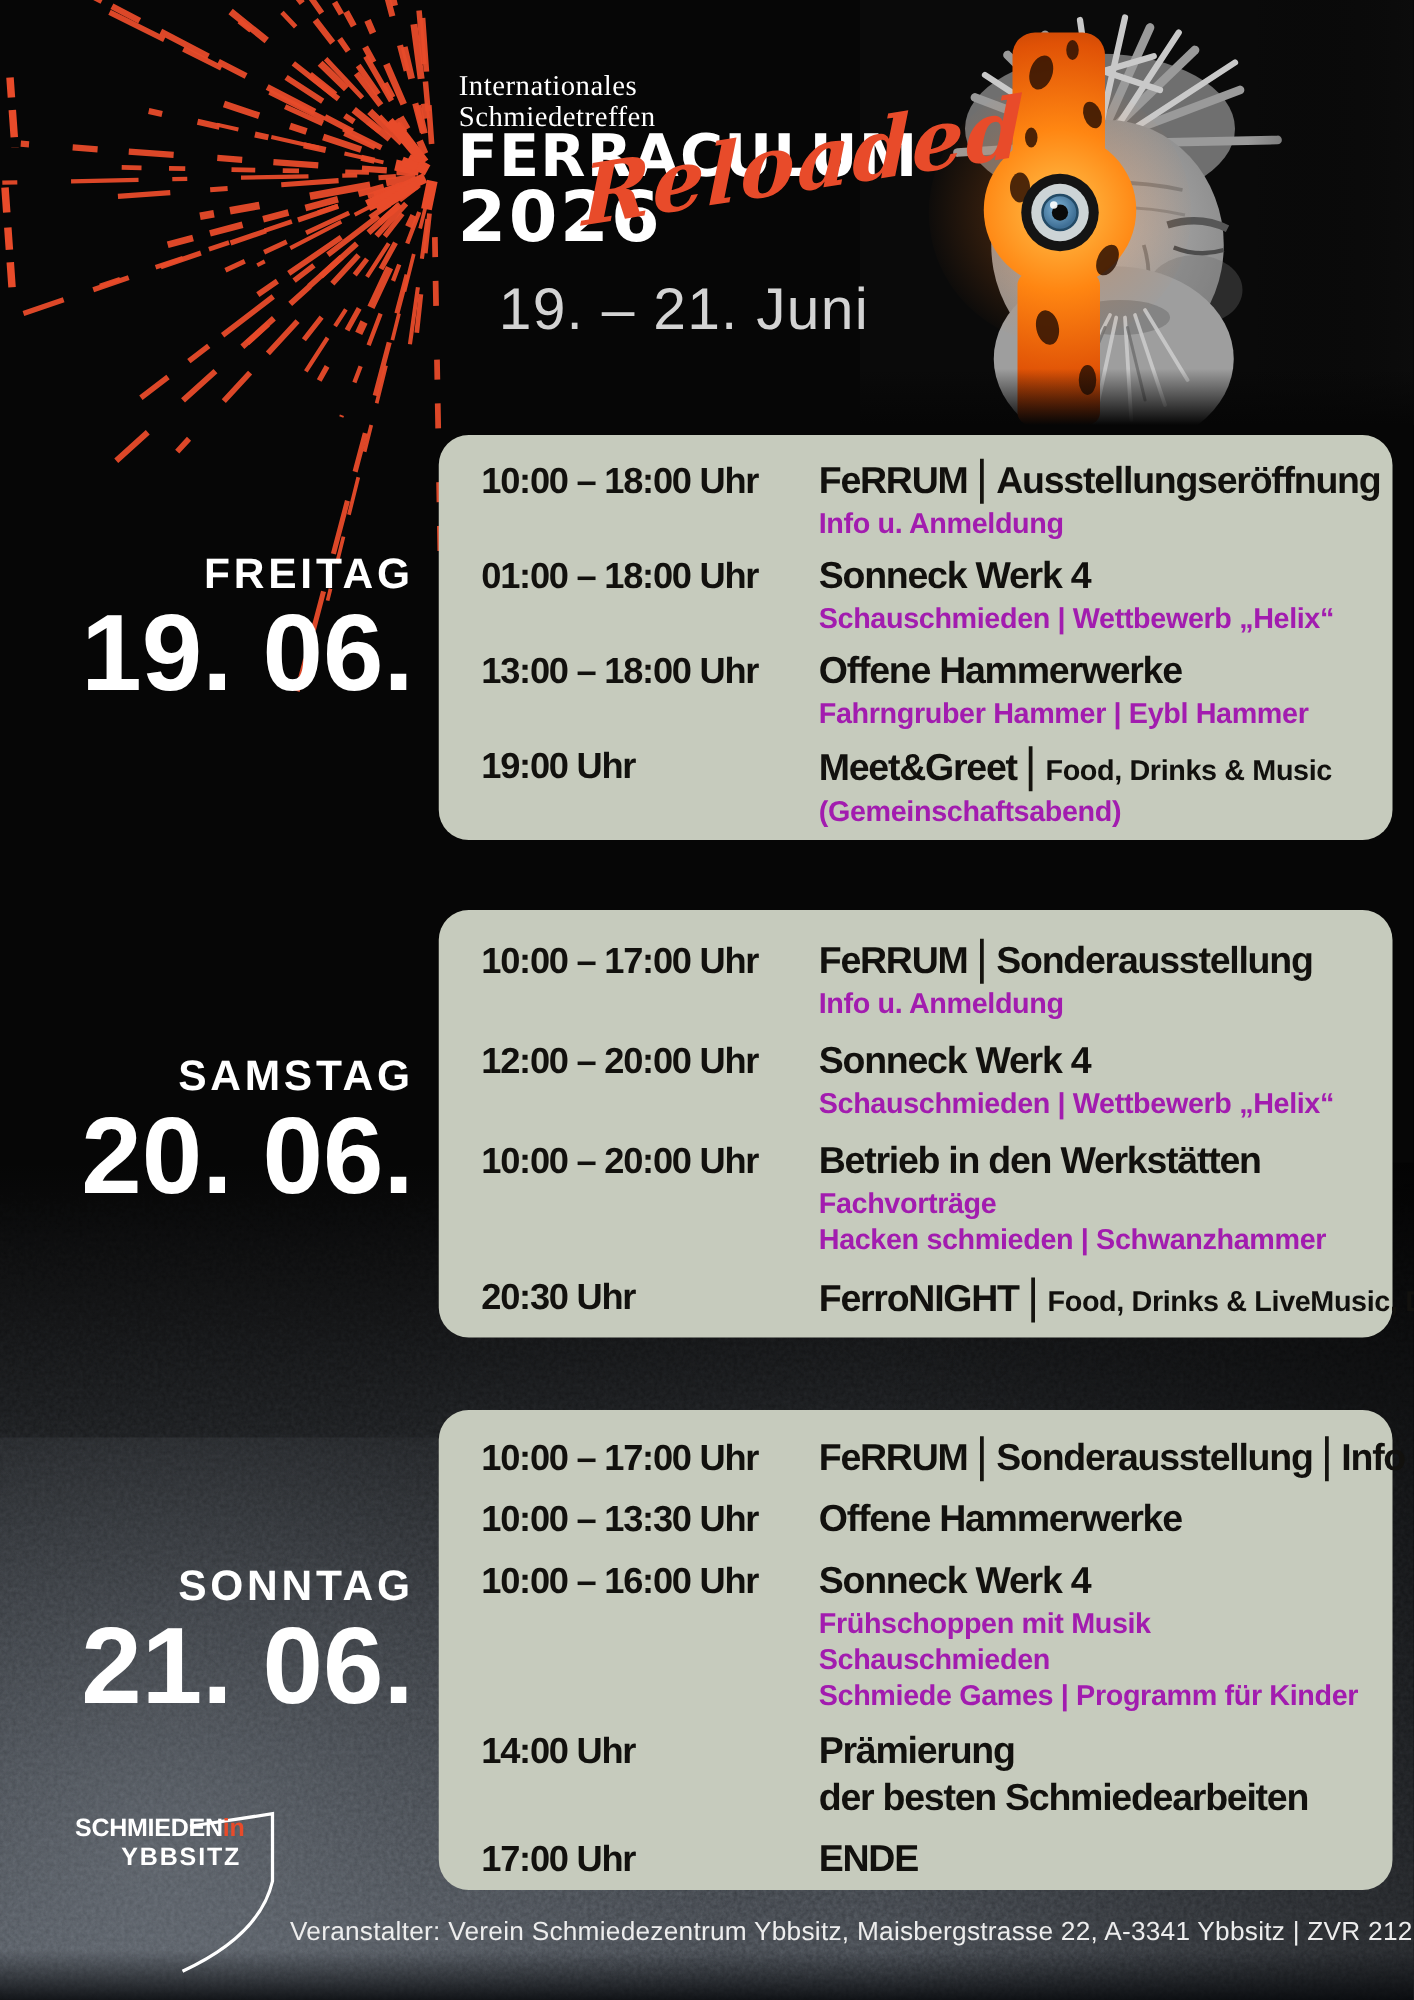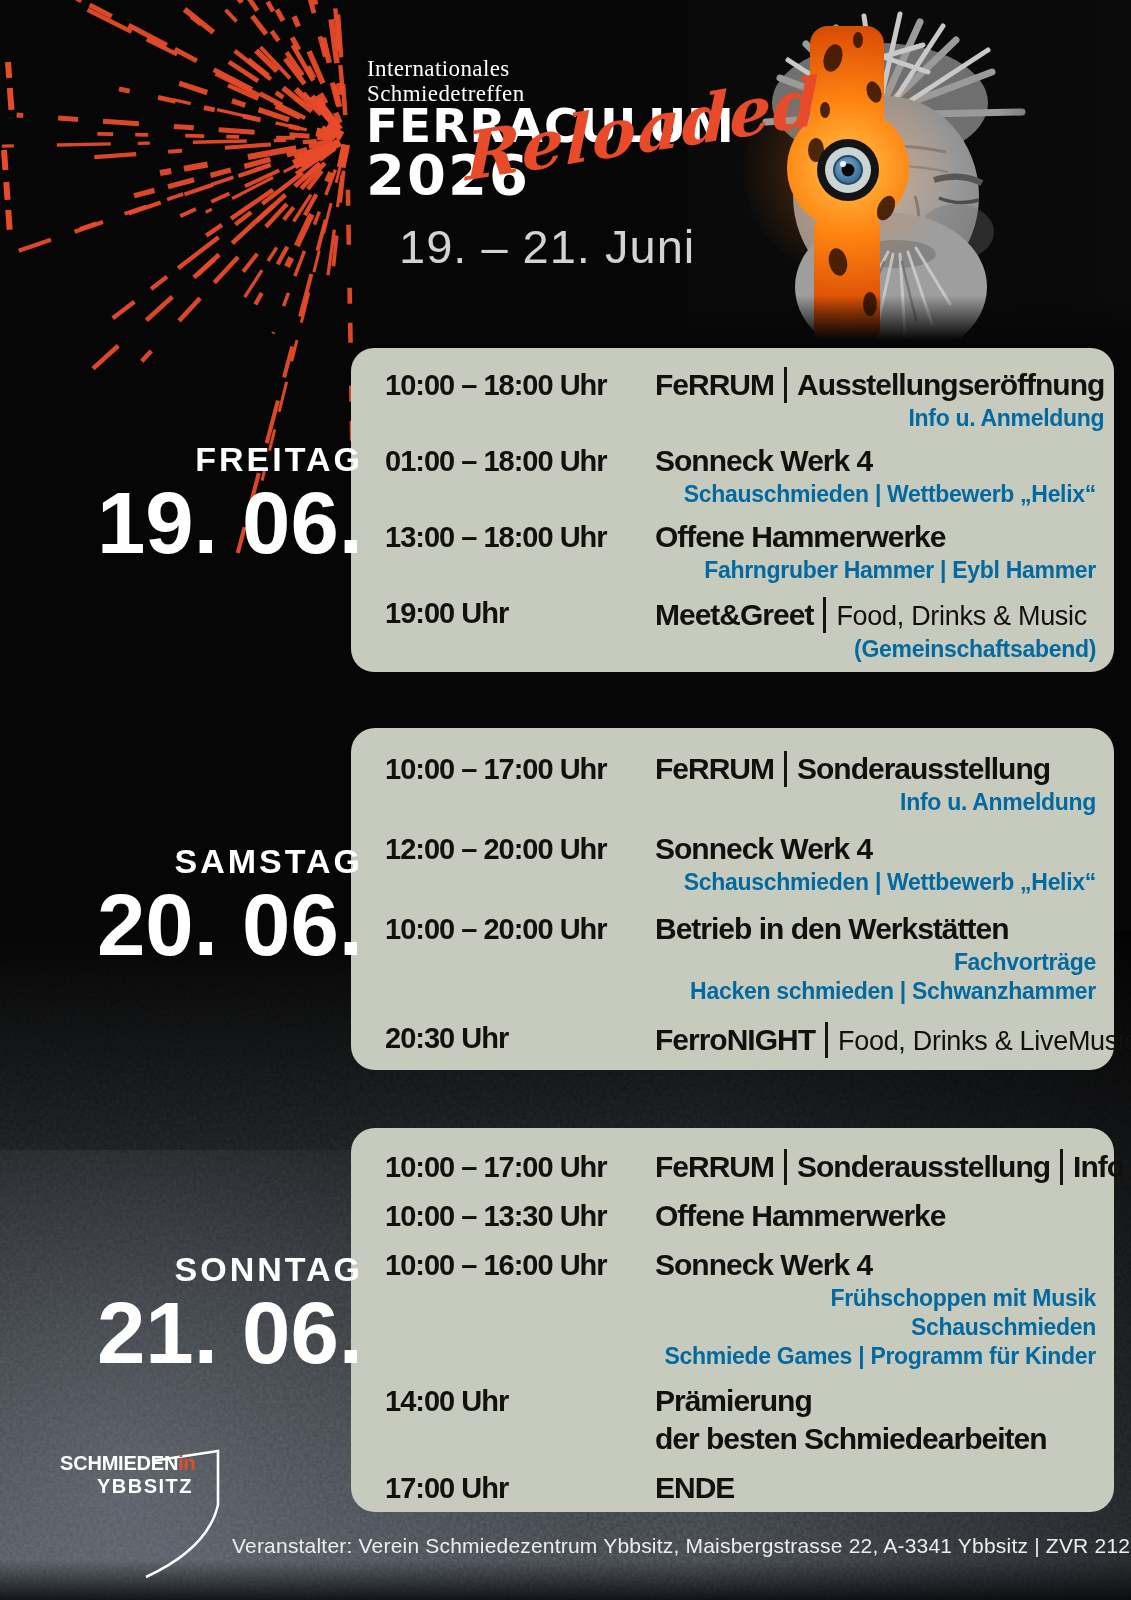--- a/index.html
+++ b/index.html
@@ -22,41 +22,41 @@
   .tagline{position:absolute;left:466px;top:118px;z-index:7;color:var(--accent);
     font-family:"DejaVu Serif",serif;font-style:italic;font-weight:700;font-size:66px;
     transform:rotate(-9deg) skewX(-10deg);transform-origin:left center;letter-spacing:2px;}
   .daterange{position:absolute;left:399px;top:219px;z-index:6;color:var(--dategray);
     font-size:47px;font-weight:400;letter-spacing:1px;}
 
   
   .portrait{position:absolute;left:688px;top:0;width:443px;height:340px;z-index:3;}
 
   
-  .day{position:absolute;left:0;width:331px;text-align:right;z-index:5;color:#fff;margin-left:32px;}
+  .day{position:absolute;left:0;width:331px;text-align:right;z-index:5;color:#fff;}
   .day .dname{font-size:34px;font-weight:700;letter-spacing:3px;line-height:36px;}
   .day .ddate{font-size:87px;font-weight:700;line-height:82px;margin-top:5px;letter-spacing:0;padding-left:40px;}
   .day-f{top:441px;} .day-s{top:843px;} .day-n{top:1251px;}
 
   
   .panel{position:absolute;left:351px;width:763px;background:var(--panel);
     border-radius:24px;z-index:4;color:var(--ink);}
-  .panel-1{top:348px;height:324px;padding:18px 18px 0 34px;border-radius:23px;}
+  .panel-1{top:348px;height:324px;padding:18px 18px 0 34px;}
   .panel-2{top:728px;height:342px;padding:22px 18px 0 34px;}
   .panel-3{top:1128px;height:384px;padding:20px 18px 0 34px;}
   .event-row{display:grid;grid-template-columns:270px 1fr;margin-bottom:9px;}
   .panel-2 .event-row{margin-bottom:13px;}
   .panel-3 .event-row{margin-bottom:11px;}
   .time{font-size:29px;font-weight:700;letter-spacing:-1px;line-height:38px;white-space:nowrap;}
   .title-line{display:flex;align-items:center;line-height:38px;white-space:nowrap;}
   .tbig{font-size:30px;font-weight:700;letter-spacing:-1px;}
-  .tsmall{font-size:27px;font-weight:400;letter-spacing:-.3px;padding-top:3px;}
+  .tsmall{font-size:23px;font-weight:700;letter-spacing:-.3px;padding-top:3px;}
   .tsep{width:3px;height:36px;background:#15140f;margin:0 10px;flex:0 0 auto;}
   .line2{line-height:38px;white-space:nowrap;}
-  .sub{font-size:23px;font-weight:700;letter-spacing:-.3px;line-height:29px;color:#0369a1;white-space:nowrap;text-align:right;}
+  .sub{font-size:23px;font-weight:700;letter-spacing:-.3px;line-height:29px;color:#a21caf;white-space:nowrap;}
 
   
   .logo{position:absolute;left:60px;top:1452px;width:133px;text-align:right;z-index:6;
     color:#fff;font-weight:700;font-size:20px;line-height:23px;letter-spacing:-.2px;}
   .logo .l2{letter-spacing:1.5px;}
   .logo .accent{color:var(--accent);}
   .swoosh{position:absolute;left:138px;top:1438px;z-index:5;}
   .footer{position:absolute;left:232px;top:1534px;z-index:6;color:#ededed;
     font-size:21px;letter-spacing:.2px;white-space:nowrap;}
 </style>

